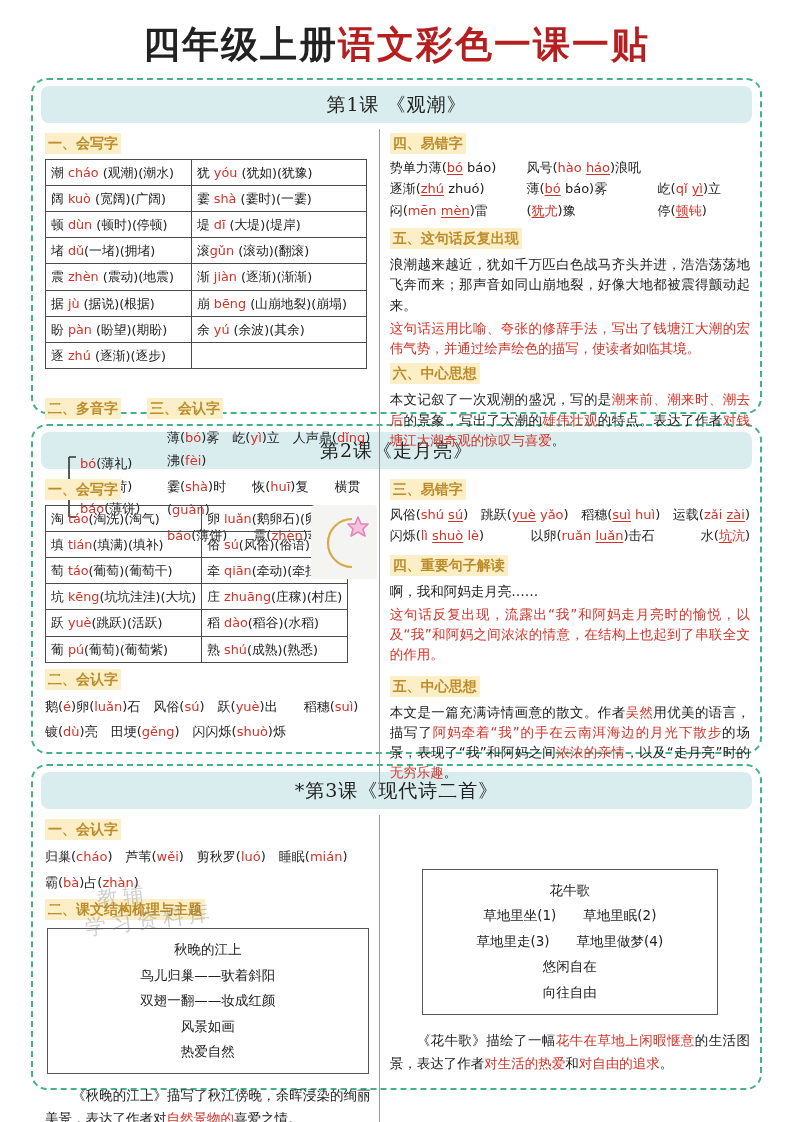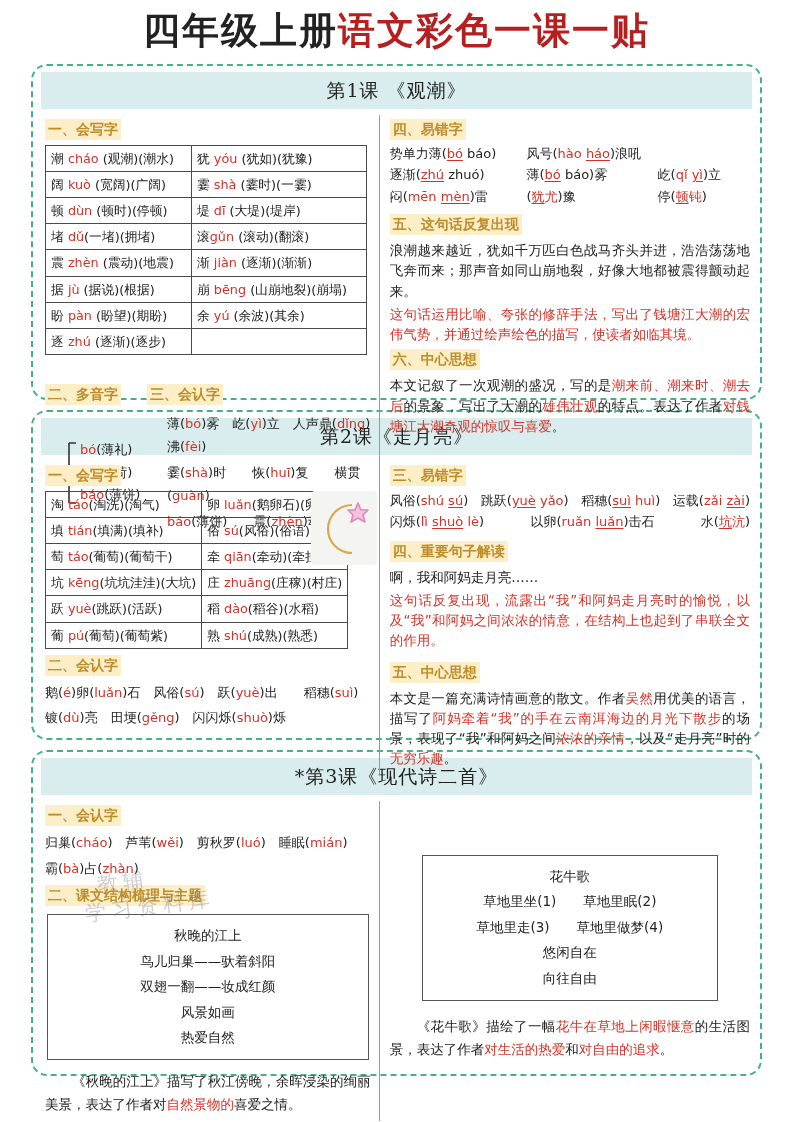--- a/index.html
+++ b/index.html
@@ -13,32 +13,33 @@
     --tbl:#4a4a4a;
   }
   *{margin:0;padding:0;box-sizing:border-box;}
   body{
     width:793px;height:1122px;background:#fff;color:var(--ink);
     font-family:"DejaVu Sans","Liberation Sans",sans-serif;
     font-size:13.5px;line-height:1.5;overflow:hidden;
   }
   .page-title{
     text-align:center;font-size:37px;font-weight:900;
-    letter-spacing:2px;padding-top:6px;line-height:1.3;
+    letter-spacing:2px;padding-top:20px;line-height:1.3;
     font-family:"DejaVu Serif","Liberation Serif",serif;
   }
   .page-title .t-red{color:var(--title-red);}
   .card{
     margin:10px 31px 0 31px;border:2.5px dashed var(--green);
     border-radius:16px;padding:4px 6px 8px 6px;background:#fff;
   }
   .card-header{
     background:var(--hdr-bg);text-align:center;font-size:19px;
     padding:4px 0;margin:2px 2px 6px 2px;letter-spacing:1px;
     font-family:"DejaVu Serif","Liberation Serif",serif;
+    border-radius:8px;
   }
   .cols{display:flex;align-items:stretch;}
   .col-l{width:47.5%;padding:2px 8px 2px 6px;position:relative;}
   .col-r{width:52.5%;border-left:1px solid #999;padding:2px 4px 2px 10px;position:relative;}
   .chip{
     display:inline-block;background:var(--chip-bg);color:var(--chip-tx);
     font-weight:bold;font-size:14px;padding:0 3px;margin:2px 0 4px 0;
   }
   table.ztable{border-collapse:collapse;width:99%;margin:1px 0 4px 0;}
   table.ztable td{

